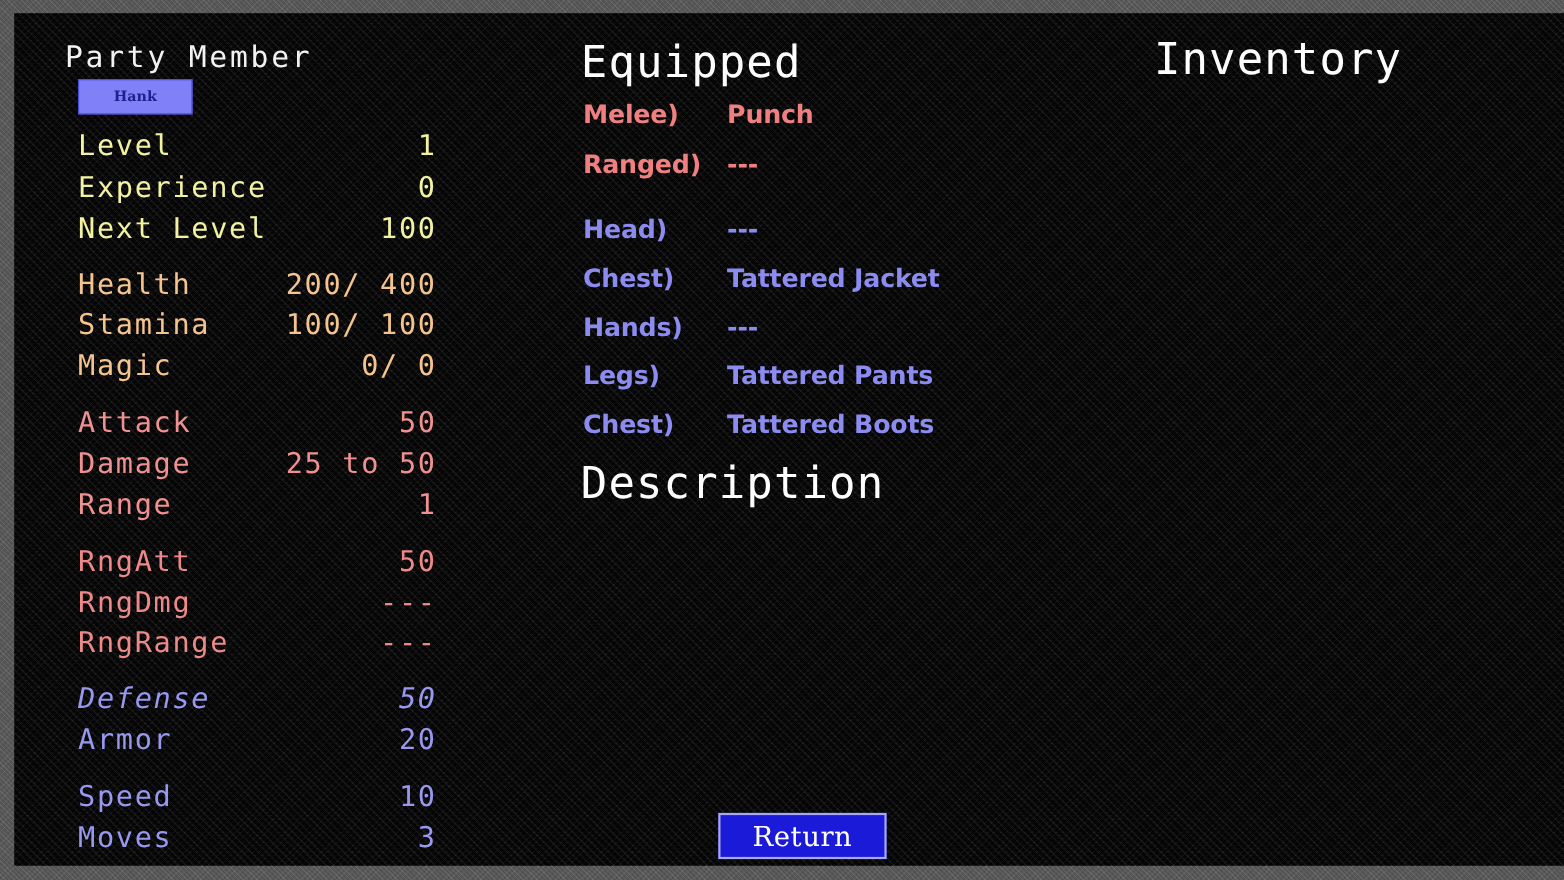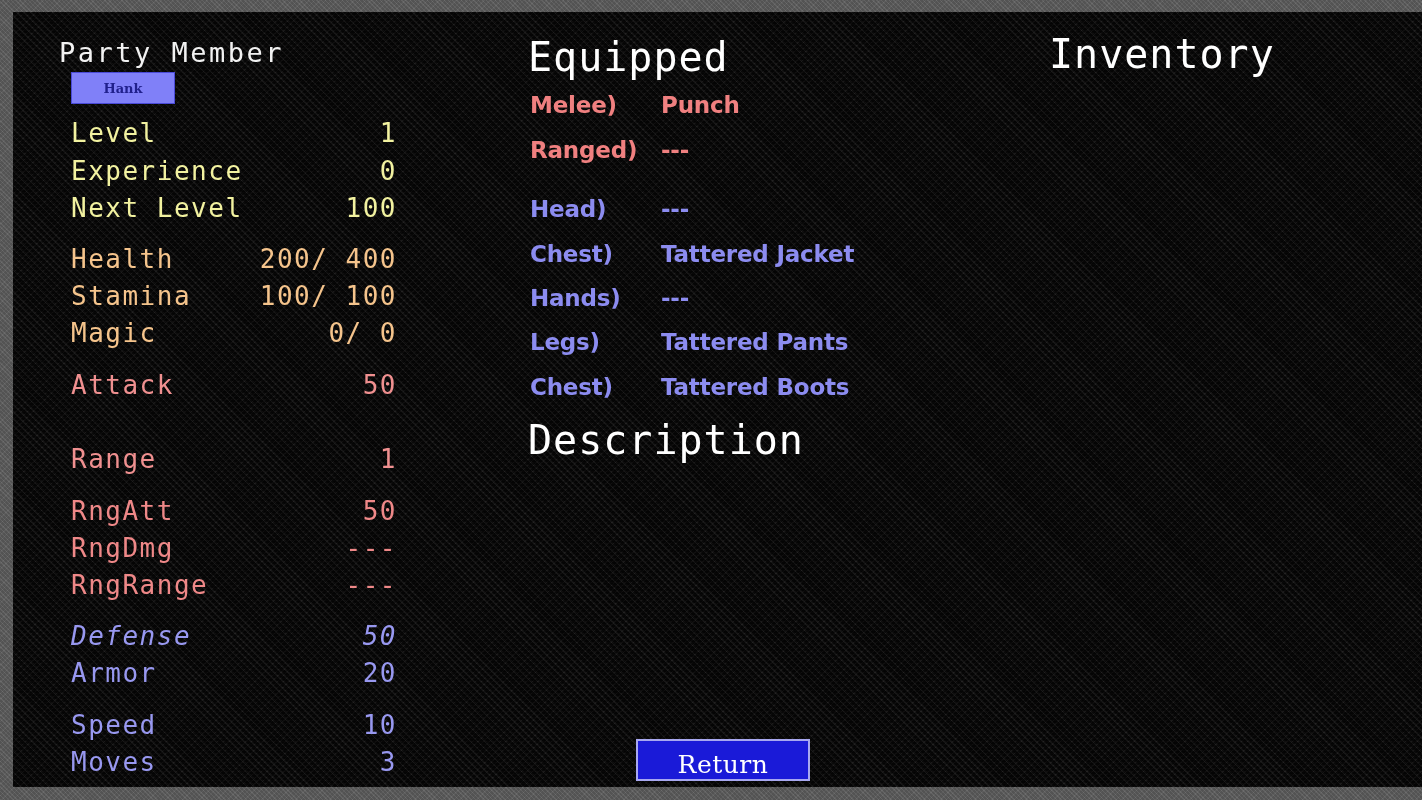--- a/index.html
+++ b/index.html
@@ -121,27 +121,27 @@
   #inventory-title {
     left: 1036px; top: 19px;
     font-size: 40px;
     letter-spacing: 1px;
     color: #ffffff;
   }
 
   
   #return-button {
     position: absolute;
-    left: 623px; top: 727px;
-    width: 174px; height: 42px;
+    left: 640px; top: 727px;
+    width: 153px; height: 42px;
     background: #1a1ad8;
     border: 2px solid #a8a8f0;
     box-sizing: border-box;
     display: flex;
-    align-items: flex-end;
+    align-items: center;
     justify-content: center;
     cursor: pointer;
   }
   #return-button span {
     font-family: "DejaVu Serif", serif;
     font-size: 25px;
     color: #ffffff;
     letter-spacing: 0.5px;
   }
 </style>
@@ -180,20 +180,24 @@
     </div>
     <div class="statrow" style="top:306px;color:#f5c48c;">
       <span class="lbl">Magic</span>
       <span class="val">  0/   0</span>
     </div>
 
     <div class="statrow" style="top:358px;color:#f09090;">
       <span class="lbl">Attack</span>
       <span class="val">      50</span>
     </div>
+    <div class="statrow" style="top:395px;color:#f09090;">
+      <span class="lbl">Damage</span>
+      <span class="val">25 to 50</span>
+    </div>
     <div class="statrow" style="top:432px;color:#f09090;">
       <span class="lbl">Range</span>
       <span class="val">       1</span>
     </div>
 
     <div class="statrow" style="top:484px;color:#ef8888;">
       <span class="lbl">RngAtt</span>
       <span class="val"> 50</span>
     </div>
     <div class="statrow" style="top:521px;color:#ef8888;">

